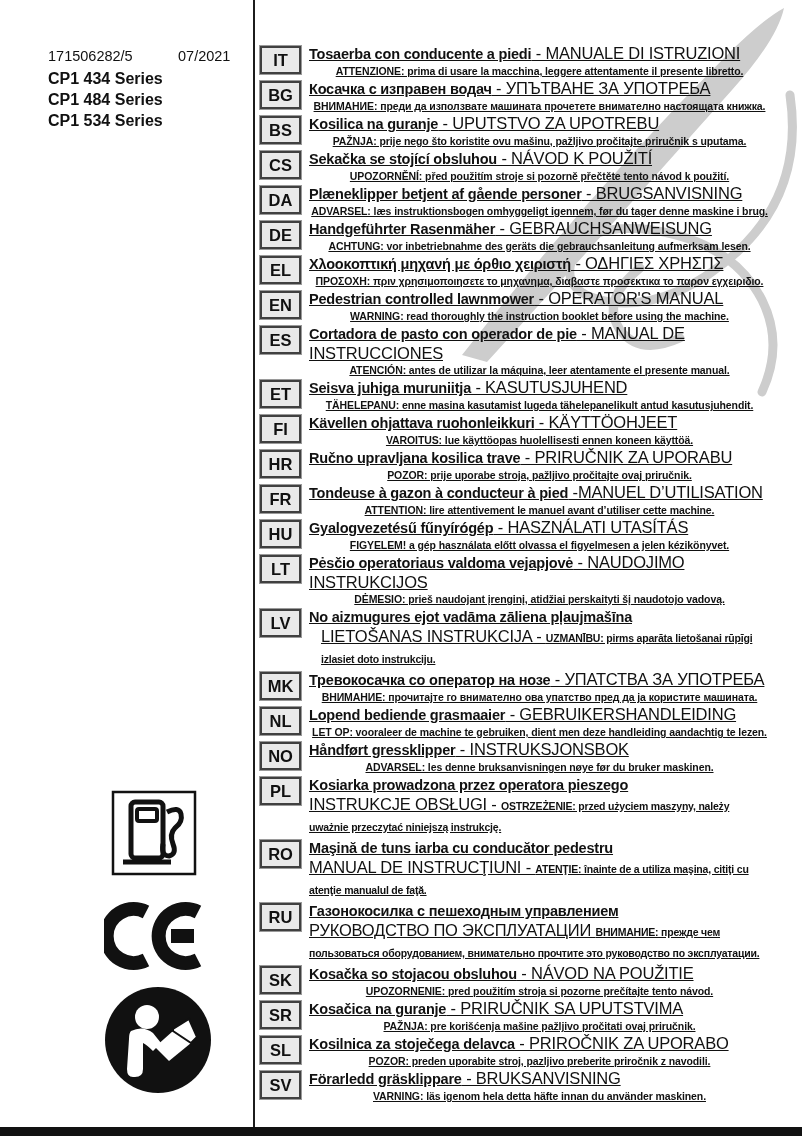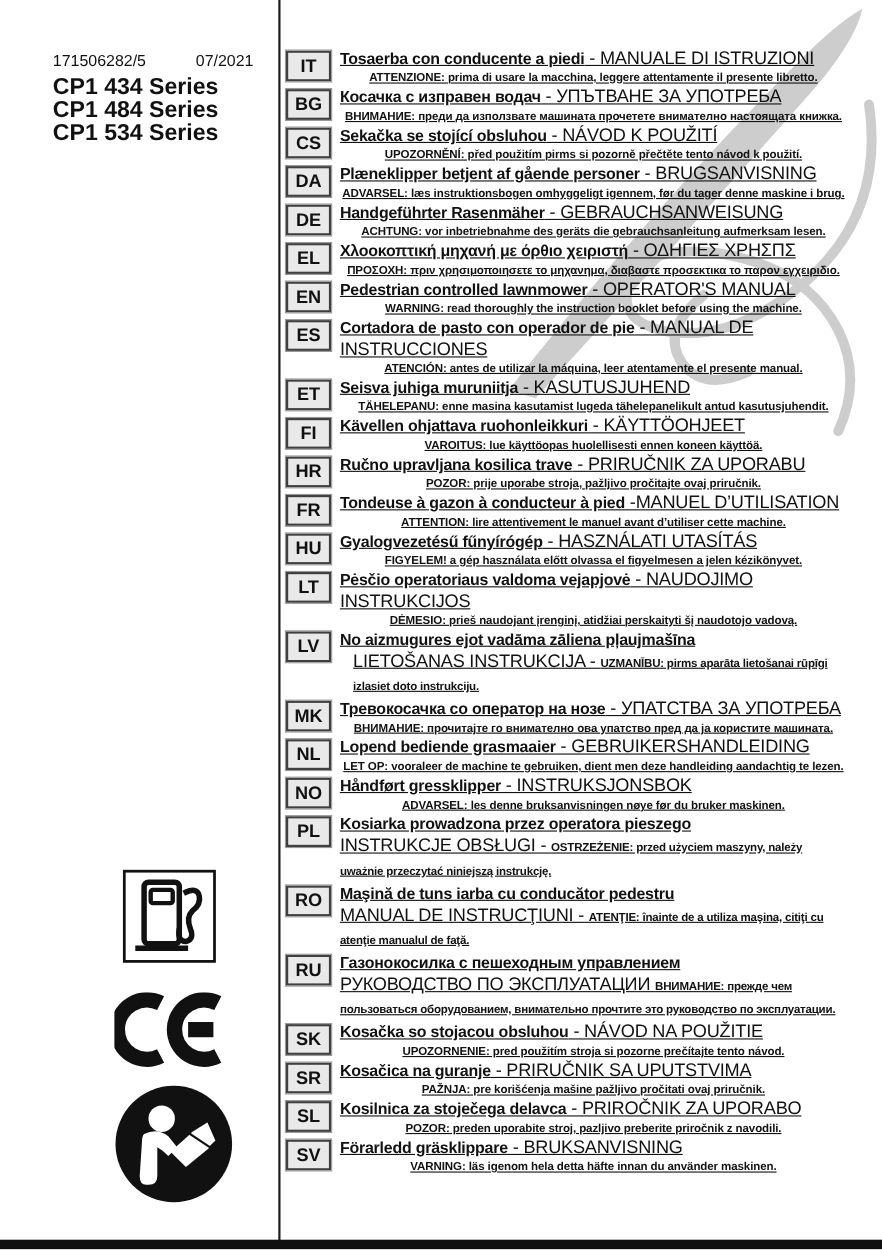--- a/index.html
+++ b/index.html
@@ -9,21 +9,21 @@
   }
   
   #swirl{position:absolute;top:0;right:0;z-index:0;pointer-events:none;}
   
   #divider{position:absolute;left:253px;top:0;width:2px;height:1128px;background:#1c1c1c;z-index:2;}
   #bottombar{position:absolute;left:0;bottom:0;width:802px;height:9px;background:#111;z-index:3;}
   
   #leftcol{position:absolute;left:0;top:0;width:233px;height:1128px;z-index:2;}
   #publine{position:absolute;left:48px;top:48px;width:200px;font-size:14.5px;display:flex;}
   #publine .pn{width:130px;}
-  #models{position:absolute;left:48px;top:68px;font-weight:bold;font-size:21px;line-height:21px;}
+  #models{position:absolute;left:48px;top:68px;font-weight:bold;font-size:16px;line-height:21px;}
   #fuel-box{position:absolute;left:111px;top:790px;}
   #ce-box{position:absolute;left:104px;top:902px;}
   #read-box{position:absolute;left:103px;top:985px;}
   
   #entries{position:absolute;left:260px;top:44px;width:540px;z-index:1;}
   .entry{display:flex;align-items:flex-start;margin-bottom:1px;}
   .code{
     flex:0 0 auto;width:37px;height:24px;margin-top:2px;margin-right:8px;
     background:#e9e9e9;border:2px solid #404040;outline:1px solid #9a9a9a;
     display:flex;align-items:center;justify-content:center;
@@ -103,29 +103,39 @@
       <span class="code">BG</span>
       <div class="texts">
         <div class="tline">
           <span class="nm">Косачка с изправен водач</span><span class="doc"> - УПЪТВАНЕ ЗА УПОТРЕБА</span>
         </div>
 
         <div class="warn">ВНИМАНИЕ: преди да използвате машината прочетете внимателно настоящата книжка.</div>
       </div>
     </div>
 
+    <div class="entry">
+      <span class="code">BS</span>
+      <div class="texts">
+        <div class="tline">
+          <span class="nm">Kosilica na guranje</span><span class="doc"> - UPUTSTVO ZA UPOTREBU</span>
+        </div>
+
+        <div class="warn">PAŽNJA: prije nego što koristite ovu mašinu, pažljivo pročitajte priručnik s uputama.</div>
+      </div>
+    </div>
 
     <div class="entry">
       <span class="code">CS</span>
       <div class="texts">
         <div class="tline">
           <span class="nm">Sekačka se stojící obsluhou</span><span class="doc"> - NÁVOD K POUŽITÍ</span>
         </div>
 
-        <div class="warn">UPOZORNĚNÍ: před použitím pirms si pozorně přečtěte tento návod k použití.</div>
+        <div class="warn">UPOZORNĚNÍ: před použitím stroje si pozorně přečtěte tento návod k použití.</div>
       </div>
     </div>
 
     <div class="entry">
       <span class="code">DA</span>
       <div class="texts">
         <div class="tline">
           <span class="nm">Plæneklipper betjent af gående personer</span><span class="doc"> - BRUGSANVISNING</span>
         </div>
 

